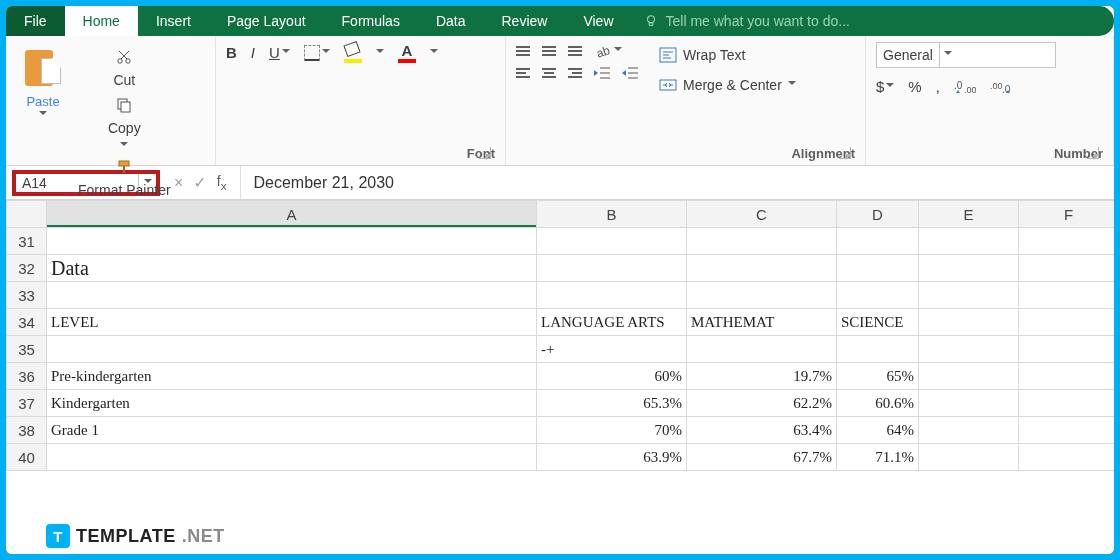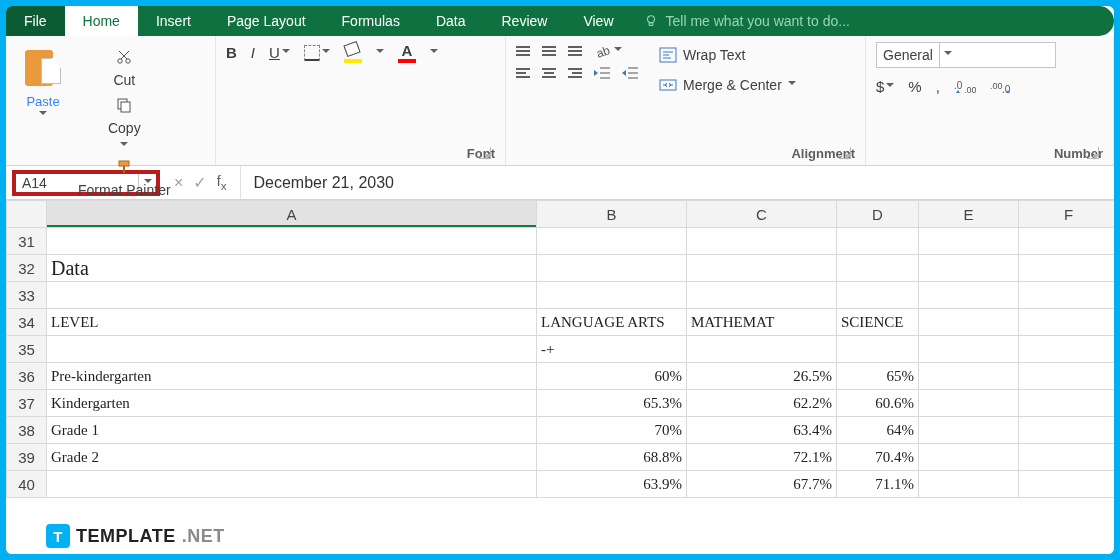--- a/index.html
+++ b/index.html
@@ -394,49 +394,40 @@
             <td class="cell" style="text-align: left;">-+</td>
             <td class="cell"></td>
             <td class="cell"></td>
             <td class="cell"></td>
             <td class="cell"></td>
           </tr>
           <tr>
             <th class="rowhdr">36</th>
             <td class="cell">Pre-kindergarten</td>
             <td class="cell right">60%</td>
-            <td class="cell right">26.5%</td>
+            <td class="cell right">19.7%</td>
             <td class="cell right">65%</td>
             <td class="cell"></td>
             <td class="cell"></td>
           </tr>
           <tr>
             <th class="rowhdr">37</th>
             <td class="cell">Kindergarten</td>
             <td class="cell right">65.3%</td>
             <td class="cell right">62.2%</td>
             <td class="cell right">60.6%</td>
             <td class="cell"></td>
             <td class="cell"></td>
           </tr>
           <tr>
             <th class="rowhdr">38</th>
             <td class="cell">Grade 1</td>
             <td class="cell right">70%</td>
             <td class="cell right">63.4%</td>
             <td class="cell right">64%</td>
-            <td class="cell"></td>
-            <td class="cell"></td>
-          </tr>
-          <tr>
-            <th class="rowhdr">39</th>
-            <td class="cell">Grade 2</td>
-            <td class="cell right">68.8%</td>
-            <td class="cell right">72.1%</td>
-            <td class="cell right">70.4%</td>
             <td class="cell"></td>
             <td class="cell"></td>
           </tr>
           <tr>
             <th class="rowhdr">40</th>
             <td class="cell"></td>
             <td class="cell right">63.9%</td>
             <td class="cell right">67.7%</td>
             <td class="cell right">71.1%</td>
             <td class="cell"></td>

